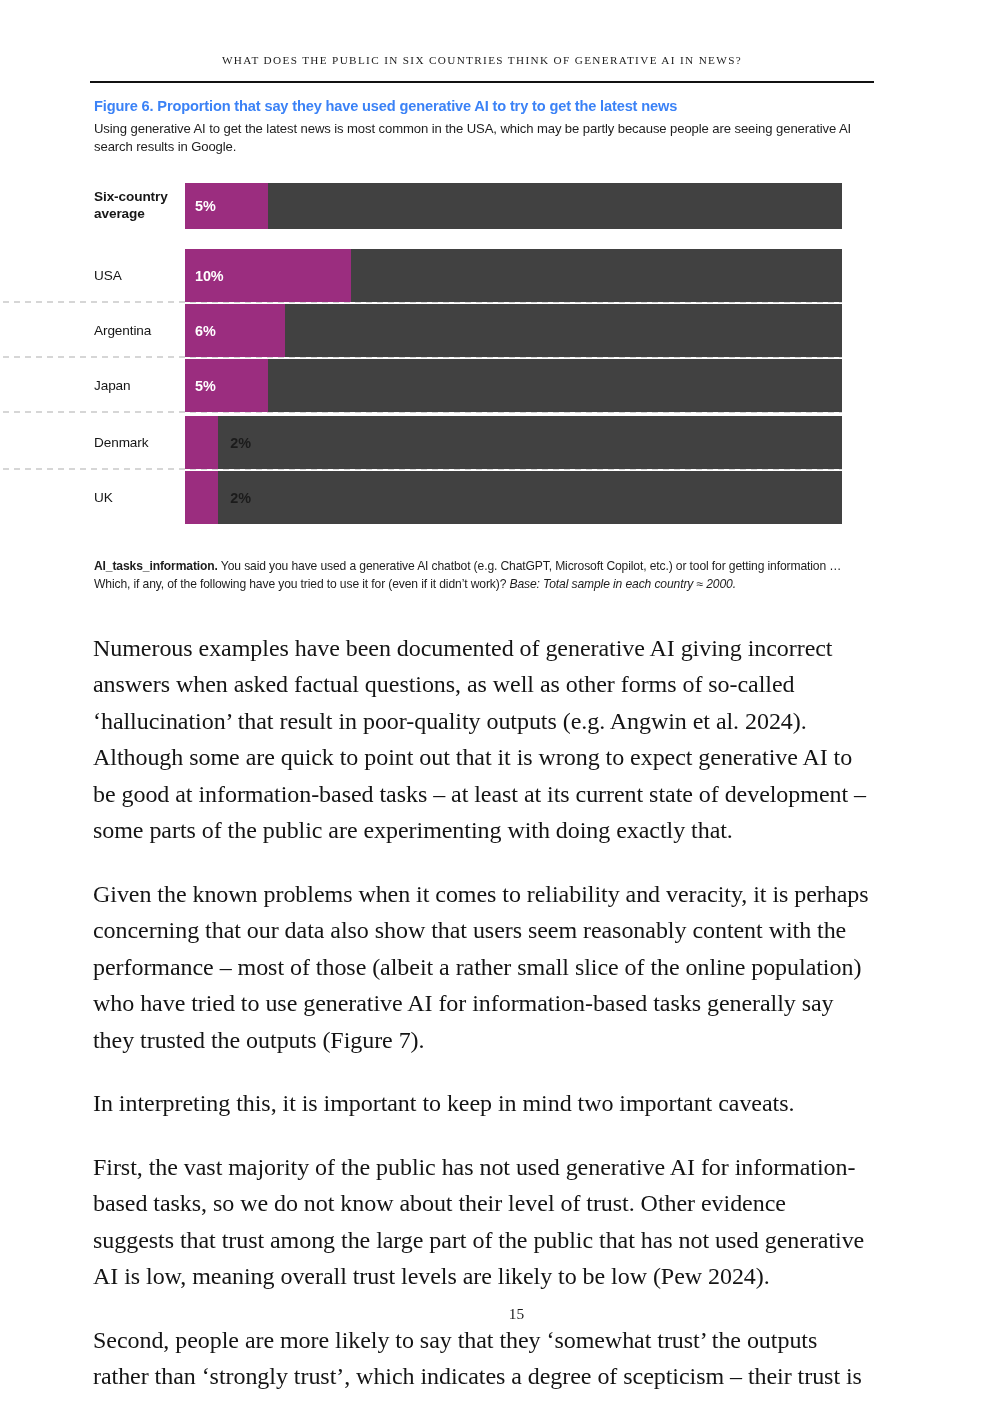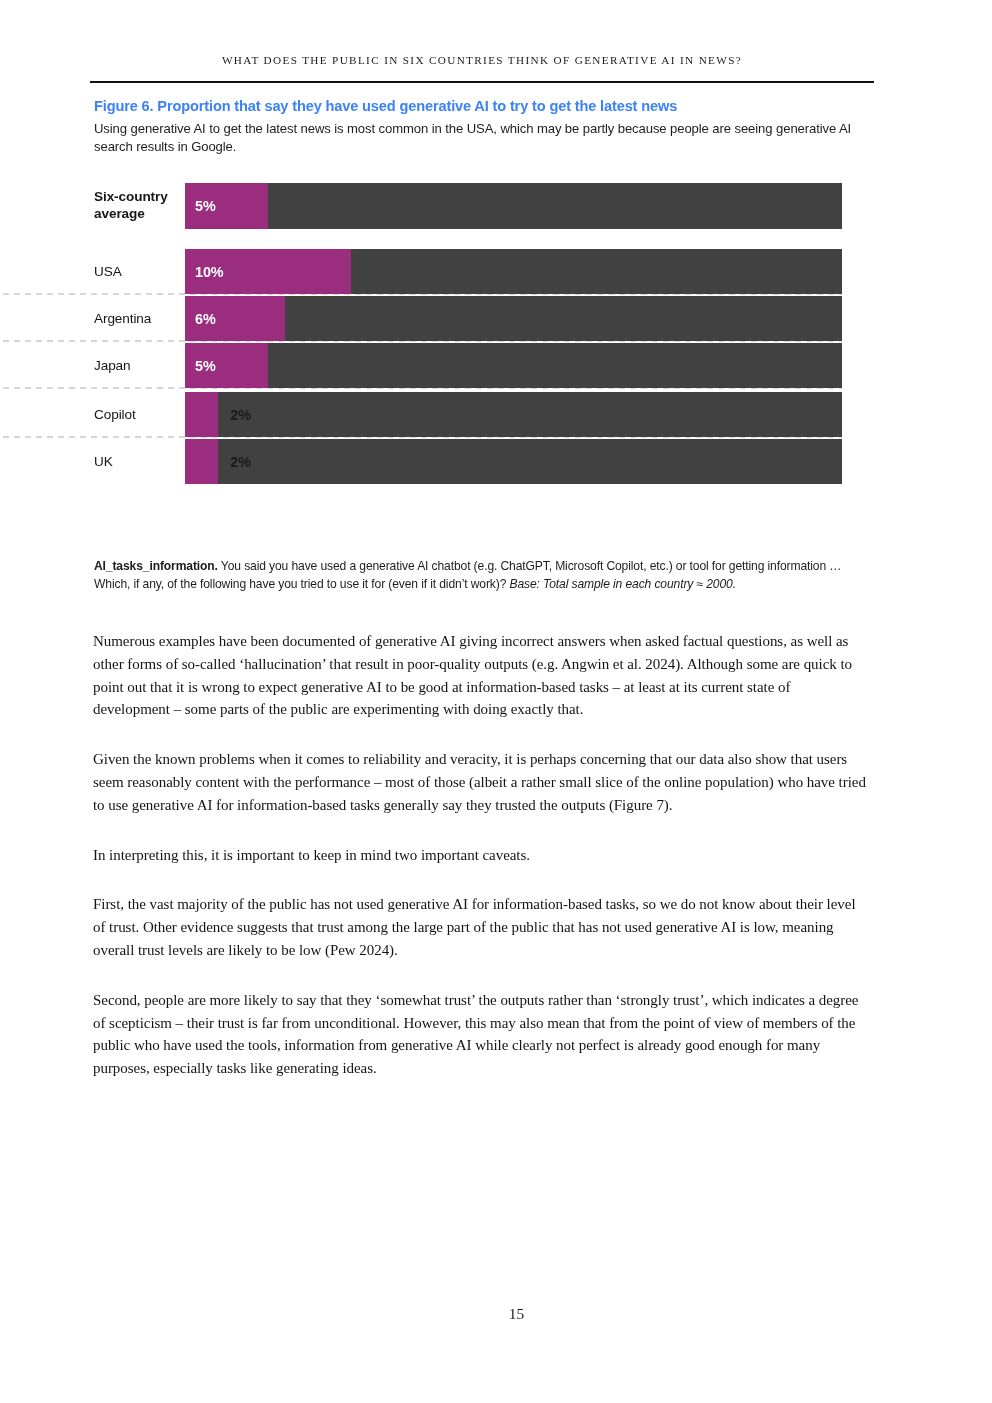--- a/index.html
+++ b/index.html
@@ -73,21 +73,21 @@
 
   
   .chart {
     position: absolute;
     left: 94px;
     top: 183px;
     width: 748px;
   }
   .chart-row {
     position: relative;
-    height: 45px;
+    height: 53px;
     display: flex;
     align-items: stretch;
   }
   .chart-row.avg {
     height: 46px;
     margin-bottom: 20px;
   }
   .row-gap {
     height: 2px;
   }
@@ -170,21 +170,21 @@
   
   .body-copy {
     position: absolute;
     left: 93px;
     top: 630px;
     width: 778px;
   }
   .body-copy p {
     margin: 0 0 27px 0;
     font-family: "Liberation Serif", "DejaVu Serif", serif;
-    font-size: 15px;
+    font-size: 24px;
     line-height: 1.52;
     color: #141414;
     text-align: left;
     letter-spacing: -0.05px;
   }
 
   
   .folio {
     position: absolute;
     left: 0;
@@ -240,21 +240,21 @@
         <div class="row-label">Japan</div>
         <div class="row-sep" style="left: -91px;"></div>
         <div class="bar-track">
           <div class="bar-fill" style="width: 12.6582%;"></div>
           <span class="bar-value inside">5%</span>
         </div>
       </div>
       <div class="row-gap"></div>
       <div class="row-gap"></div>
       <div class="chart-row">
-        <div class="row-label">Copilot</div>
+        <div class="row-label">Denmark</div>
         <div class="row-sep" style="left: -91px;"></div>
         <div class="bar-track">
           <div class="bar-fill" style="width: 5.06329%;"></div>
           <span class="bar-value outside" style="left: calc(5.06329% + 12px);">2%</span>
         </div>
       </div>
       <div class="row-gap"></div>
       <div class="chart-row">
         <div class="row-label">UK</div>
         <div class="bar-track">

